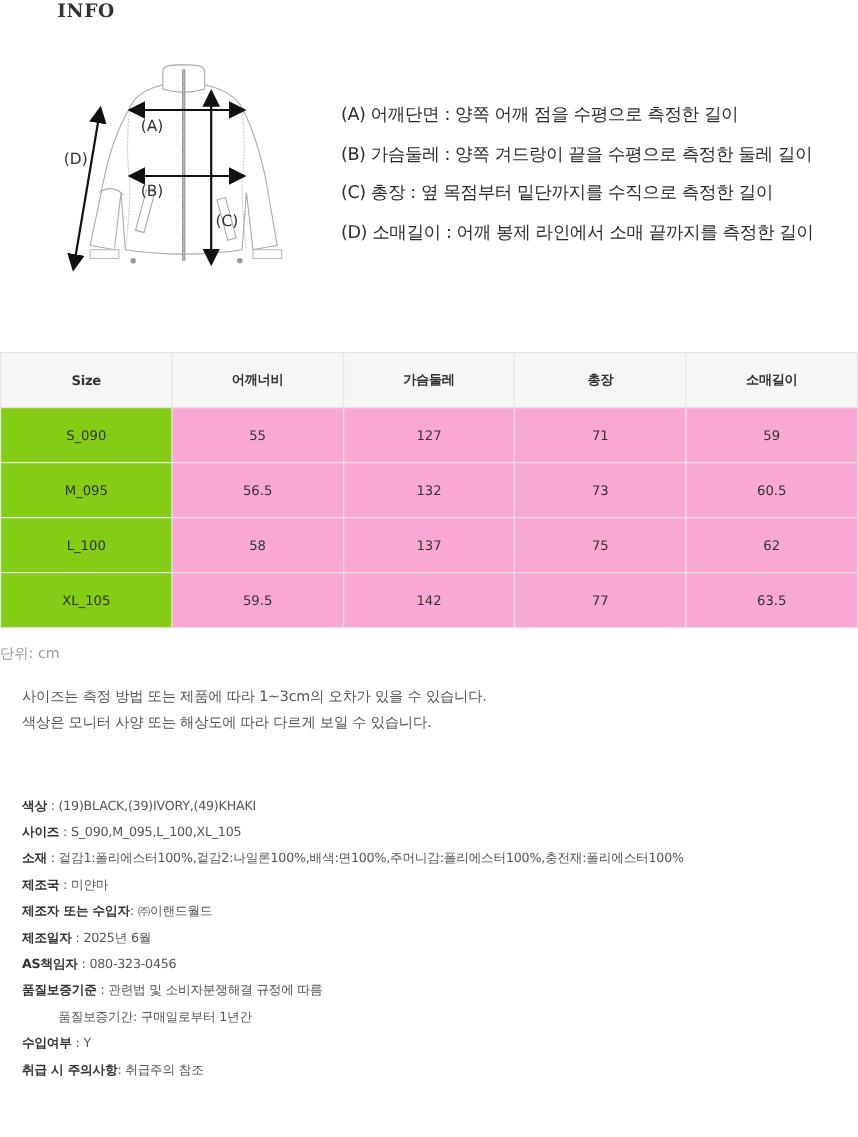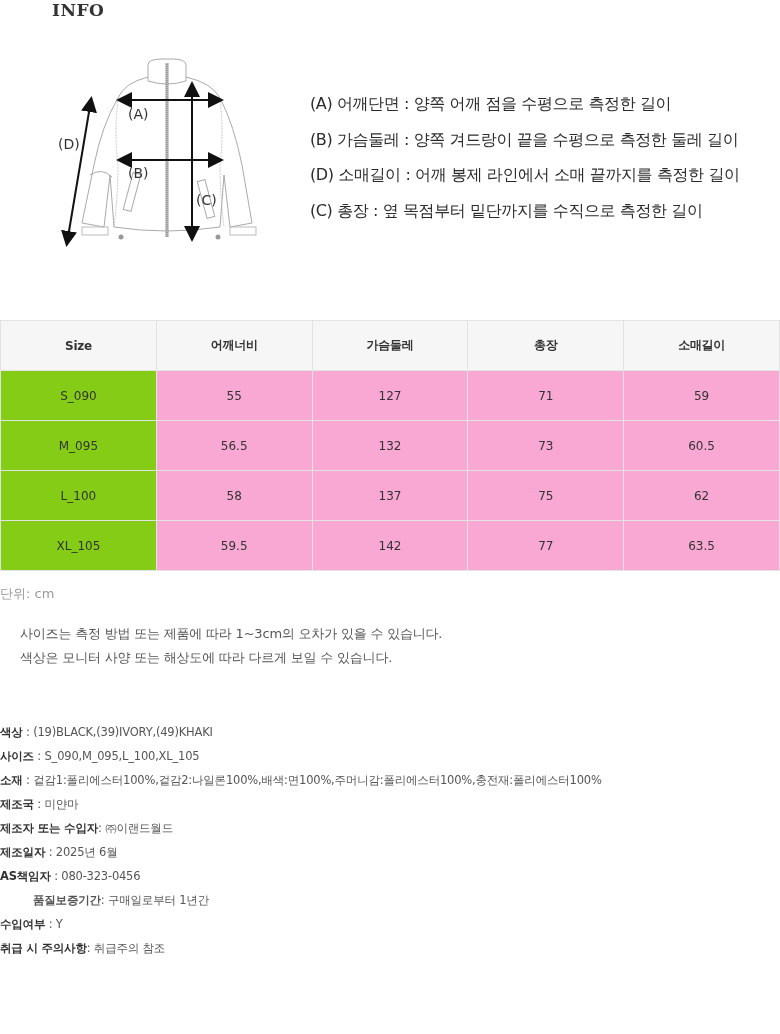--- a/index.html
+++ b/index.html
@@ -34,22 +34,22 @@
     .size-table td.size-col { background: #84cc16; font-weight: normal; }
     .size-table td { background: #f9a8d4; }
 
     .unit { position: absolute; left: 0; top: 585px; font-size: 13px; color: #999; }
 
     .notes { position: absolute; left: 0; top: 622px; }
     .note-line { font-size: 13px; line-height: 24px; color: #555; white-space: nowrap; letter-spacing: -0.2px; margin-left: 20px; }
 
     .specs { position: absolute; left: 0; top: 720px; }
     .spec-line { font-size: 11.5px; line-height: 24px; color: #555; white-space: nowrap; letter-spacing: -0.2px; }
-    .spec-line .label { font-weight: bold; color: #333; }
-    .spec-line .label.plain { font-weight: bold; color: #555; padding-left: 33px; }
+    .spec-line .label { font-weight: bold; color: #333; margin-left: 20px; }
+    .spec-line .label.plain { font-weight: normal; color: #555; padding-left: 33px; }
   </style>
 </head>
 <body>
 
 <div class="info-title">INFO</div>
 
 <div class="diagram">
   <svg viewBox="0 0 225 200">
     <defs>
       <marker id="arr" markerWidth="8" markerHeight="8" refX="6" refY="4" orient="auto">
@@ -95,26 +95,26 @@
 <div class="defs">
   <div class="def-line">
     <span class="key">(A)</span>
     <span>어깨단면 : 양쪽 어깨 점을 수평으로 측정한 길이</span>
   </div>
   <div class="def-line">
     <span class="key">(B)</span>
     <span>가슴둘레 : 양쪽 겨드랑이 끝을 수평으로 측정한 둘레 길이</span>
   </div>
   <div class="def-line">
+    <span class="key">(C)</span>
+    <span>총장 : 옆 목점부터 밑단까지를 수직으로 측정한 길이</span>
+  </div>
+  <div class="def-line">
     <span class="key">(D)</span>
     <span>소매길이 : 어깨 봉제 라인에서 소매 끝까지를 측정한 길이</span>
-  </div>
-  <div class="def-line">
-    <span class="key">(C)</span>
-    <span>총장 : 옆 목점부터 밑단까지를 수직으로 측정한 길이</span>
   </div>
 </div>
 
 <table class="size-table">
   <thead>
     <tr>
       <th>Size</th>
       <th>어깨너비</th>
       <th>가슴둘레</th>
       <th>총장</th>
@@ -161,16 +161,17 @@
 </div>
 
 <div class="specs">
   <div class="spec-line"><span class="label">색상</span><span> : </span><span>(19)BLACK,(39)IVORY,(49)KHAKI</span></div>
   <div class="spec-line"><span class="label">사이즈</span><span> : </span><span>S_090,M_095,L_100,XL_105</span></div>
   <div class="spec-line"><span class="label">소재</span><span> : </span><span>겉감1:폴리에스터100%,겉감2:나일론100%,배색:면100%,주머니감:폴리에스터100%,충전재:폴리에스터100%</span></div>
   <div class="spec-line"><span class="label">제조국</span><span> : </span><span>미얀마</span></div>
   <div class="spec-line"><span class="label">제조자 또는 수입자</span><span>: </span><span>㈜이랜드월드</span></div>
   <div class="spec-line"><span class="label">제조일자</span><span> : </span><span>2025년 6월</span></div>
   <div class="spec-line"><span class="label">AS책임자</span><span> : </span><span>080-323-0456</span></div>
+  <div class="spec-line"><span class="label">품질보증기준</span><span> : </span><span>관련법 및 소비자분쟁해결 규정에 따름</span></div>
   <div class="spec-line"><span class="label plain">품질보증기간</span><span>: </span><span>구매일로부터 1년간</span></div>
   <div class="spec-line"><span class="label">수입여부</span><span> : </span><span>Y</span></div>
   <div class="spec-line"><span class="label">취급 시 주의사항</span><span>: </span><span>취급주의 참조</span></div>
 </div>
 
 </body></html>

